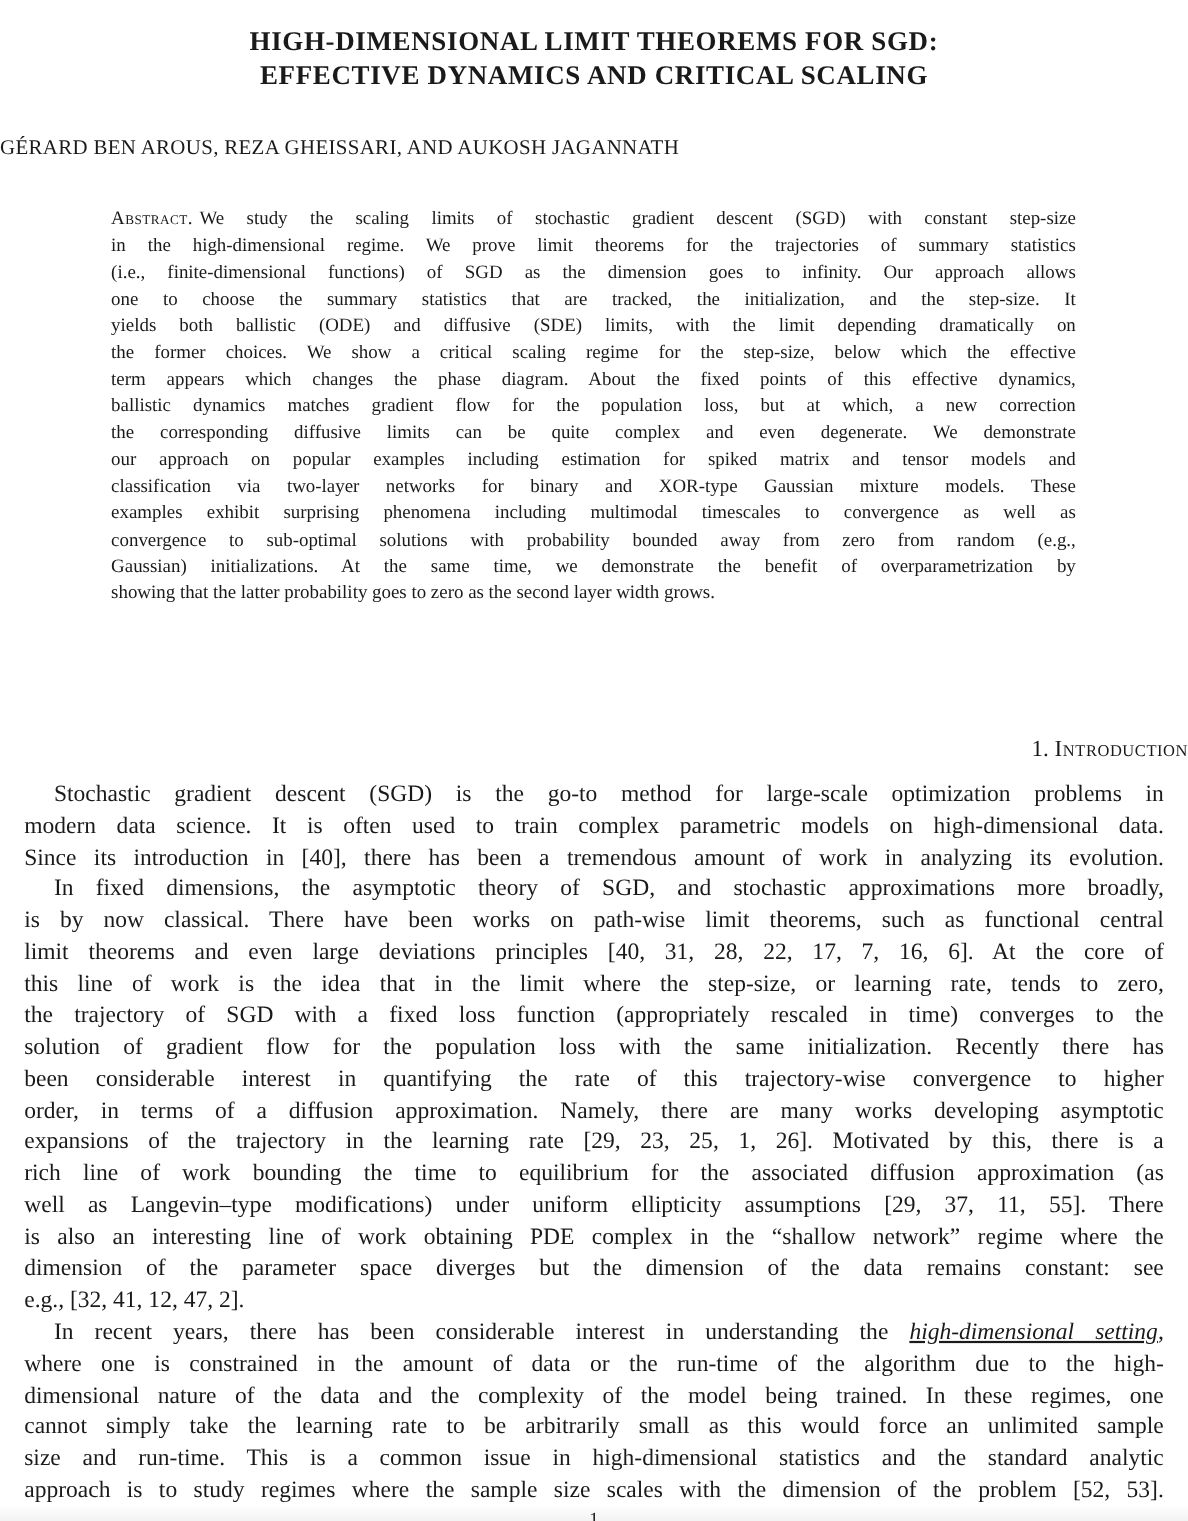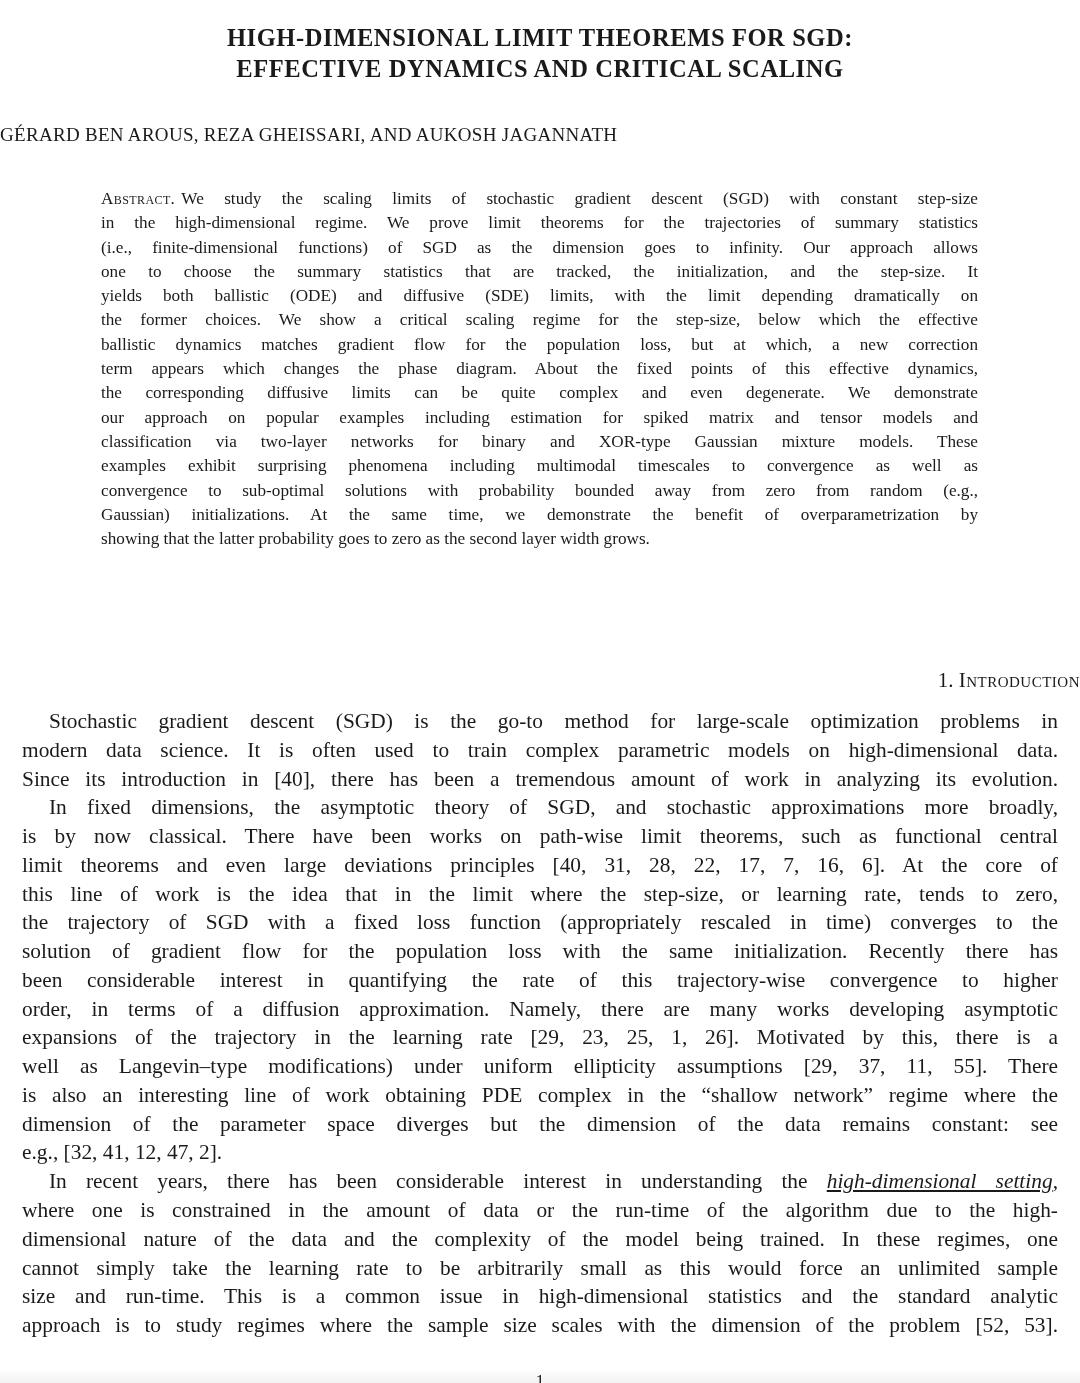--- a/index.html
+++ b/index.html
@@ -118,22 +118,22 @@
 
 <div class="authors">GÉRARD BEN AROUS, REZA GHEISSARI, AND AUKOSH JAGANNATH</div>
 
 <div class="abstract">
   <span class="line"><span class="abs-label">Abstract.</span><span>We study the scaling limits of stochastic gradient descent (SGD) with constant step-size</span></span>
   <span class="line">in the high-dimensional regime. We prove limit theorems for the trajectories of summary statistics</span>
   <span class="line">(i.e., finite-dimensional functions) of SGD as the dimension goes to infinity. Our approach allows</span>
   <span class="line">one to choose the summary statistics that are tracked, the initialization, and the step-size. It</span>
   <span class="line">yields both ballistic (ODE) and diffusive (SDE) limits, with the limit depending dramatically on</span>
   <span class="line">the former choices. We show a critical scaling regime for the step-size, below which the effective</span>
+  <span class="line">term appears which changes the phase diagram. About the fixed points of this effective dynamics,</span>
   <span class="line">ballistic dynamics matches gradient flow for the population loss, but at which, a new correction</span>
-  <span class="line">term appears which changes the phase diagram. About the fixed points of this effective dynamics,</span>
   <span class="line">the corresponding diffusive limits can be quite complex and even degenerate. We demonstrate</span>
   <span class="line">our approach on popular examples including estimation for spiked matrix and tensor models and</span>
   <span class="line">classification via two-layer networks for binary and XOR-type Gaussian mixture models. These</span>
   <span class="line">examples exhibit surprising phenomena including multimodal timescales to convergence as well as</span>
   <span class="line">convergence to sub-optimal solutions with probability bounded away from zero from random (e.g.,</span>
   <span class="line">Gaussian) initializations. At the same time, we demonstrate the benefit of overparametrization by</span>
   <span class="line last">showing that the latter probability goes to zero as the second layer width grows.</span>
 </div>
 
 <div class="section-heading">
@@ -149,20 +149,21 @@
 
   <span class="line indent">In fixed dimensions, the asymptotic theory of SGD, and stochastic approximations more broadly,</span>
   <span class="line">is by now classical. There have been works on path-wise limit theorems, such as functional central</span>
   <span class="line">limit theorems and even large deviations principles [40, 31, 28, 22, 17, 7, 16, 6]. At the core of</span>
   <span class="line">this line of work is the idea that in the limit where the step-size, or learning rate, tends to zero,</span>
   <span class="line">the trajectory of SGD with a fixed loss function (appropriately rescaled in time) converges to the</span>
   <span class="line">solution of gradient flow for the population loss with the same initialization. Recently there has</span>
   <span class="line">been considerable interest in quantifying the rate of this trajectory-wise convergence to higher</span>
   <span class="line">order, in terms of a diffusion approximation. Namely, there are many works developing asymptotic</span>
   <span class="line">expansions of the trajectory in the learning rate [29, 23, 25, 1, 26]. Motivated by this, there is a</span>
+  <span class="line">rich line of work bounding the time to equilibrium for the associated diffusion approximation (as</span>
   <span class="line">well as Langevin–type modifications) under uniform ellipticity assumptions [29, 37, 11, 55]. There</span>
   <span class="line">is also an interesting line of work obtaining PDE complex in the “shallow network” regime where the</span>
   <span class="line">dimension of the parameter space diverges but the dimension of the data remains constant: see</span>
   <span class="line last">e.g., [32, 41, 12, 47, 2].</span>
 
   <span class="line indent"><span>In recent years, there has been considerable interest in understanding the</span> <em>high-dimensional setting</em><span>,</span></span>
   <span class="line">where one is constrained in the amount of data or the run-time of the algorithm due to the high-</span>
   <span class="line">dimensional nature of the data and the complexity of the model being trained. In these regimes, one</span>
   <span class="line">cannot simply take the learning rate to be arbitrarily small as this would force an unlimited sample</span>
   <span class="line">size and run-time. This is a common issue in high-dimensional statistics and the standard analytic</span>

